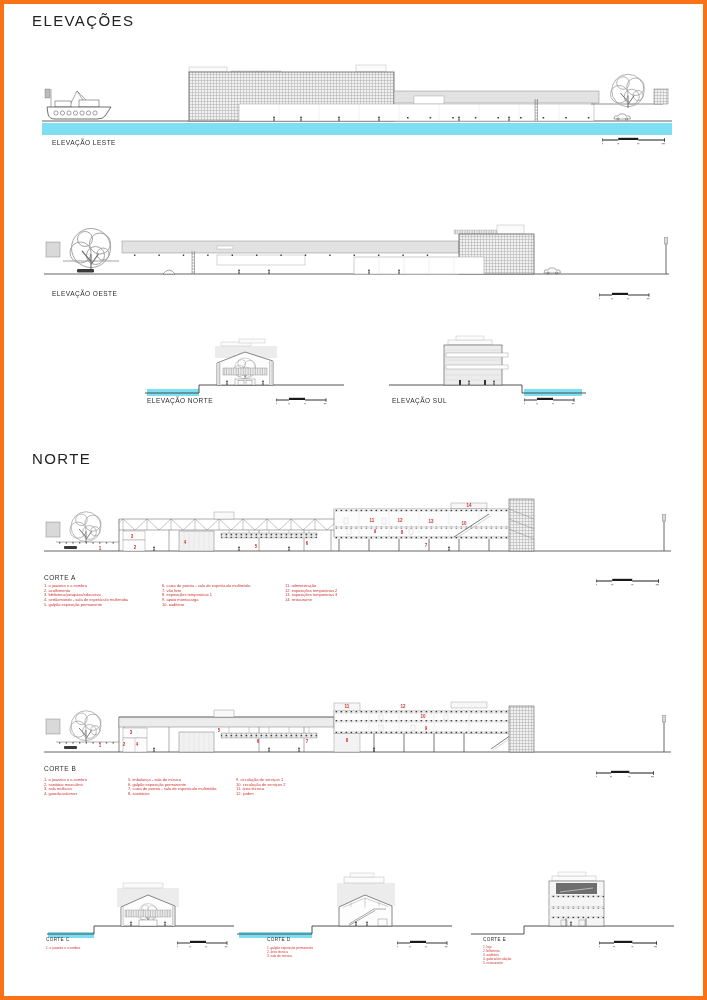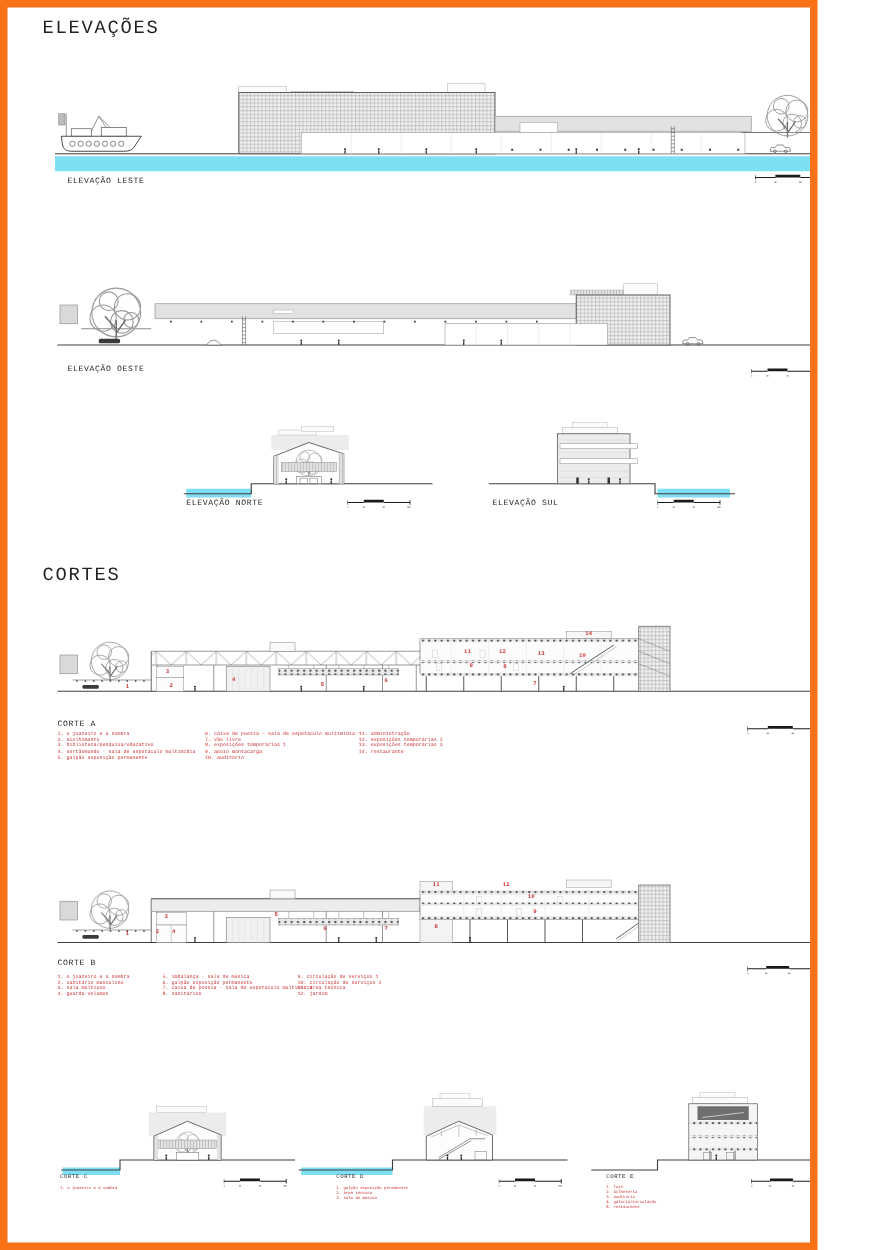--- a/index.html
+++ b/index.html
@@ -1,17 +1,17 @@
 <!DOCTYPE html>
 <html style="--water: #7fdff2; --red: #cc3333;"><head>
 <meta charset="utf-8">
 <style>
   html,body{margin:0;padding:0;background:#fff}
-  .sheet{position:relative;width:654px;height:1000px;background:#fff;border:6px solid #f97316;
-         box-sizing:border-box;font-family:Liberation Mono, monospace;overflow:hidden}
+  .sheet{position:relative;width:707px;height:1000px;background:#fff;border:4px solid #f97316;
+         box-sizing:border-box;font-family:Liberation Sans, sans-serif;overflow:hidden}
   .h1{position:absolute;font-size:15px;letter-spacing:1.4px;color:#222;white-space:nowrap}
   .lbl{position:absolute;font-size:6.5px;letter-spacing:.5px;color:#2a2a2a;white-space:nowrap}
   .lbl-xs{position:absolute;font-size:4.6px;letter-spacing:.4px;color:#2a2a2a;white-space:nowrap}
   .drawing{position:absolute}
   .legend{position:absolute;color:var(--red);font-size:4px;line-height:4.7px;white-space:nowrap}
   .legend-tiny{position:absolute;color:var(--red);font-size:3.2px;line-height:3.9px;white-space:nowrap}
   .legend .li,.legend-tiny .li{display:block}
   .mk{position:absolute;transform:translate(-50%,-50%);font-size:4.5px;font-weight:bold;
       color:var(--red);line-height:1}
   .sbar{position:absolute}
@@ -213,21 +213,21 @@
       </g>
       <use href="#manG" transform="translate(85,53)"></use>
         <use href="#manG" transform="translate(110,53)"></use>
     </svg>
   </div>
   <div class="lbl" style="left:388px;top:393px">ELEVAÇÃO SUL</div>
   <svg class="sbar" style="left:520px;top:391px" width="60" height="12">
       <use href="#sbarG"></use>
     </svg>
 
-  <div class="h1" style="left:28px;top:446px">CORTES</div>
+  <div class="h1" style="left:28px;top:446px">NORTE</div>
 
   <div class="drawing" style="left:35px;top:493px;width:640px;height:64px">
     <svg width="640" height="64">
       <path d="M5 54 H632" stroke="#3f3f3f" stroke-width="0.8" fill="none"></path>
       <rect x="7" y="25" width="14" height="15" fill="#d9d9d9" stroke="#888" stroke-width="0.5"></rect>
       <g>
         <path d="M17 45 H80" stroke="#666" stroke-width="0.5"></path>
         <path d="M20 45.8 H78" stroke="#3c3c3c" stroke-width="1.2" stroke-dasharray="1.2 5.5"></path>
         <use href="#treeG" transform="translate(47,32) scale(1.15)"></use>
         <rect x="25" y="49" width="13" height="3" rx="1" fill="#3a3a3a"></rect>

